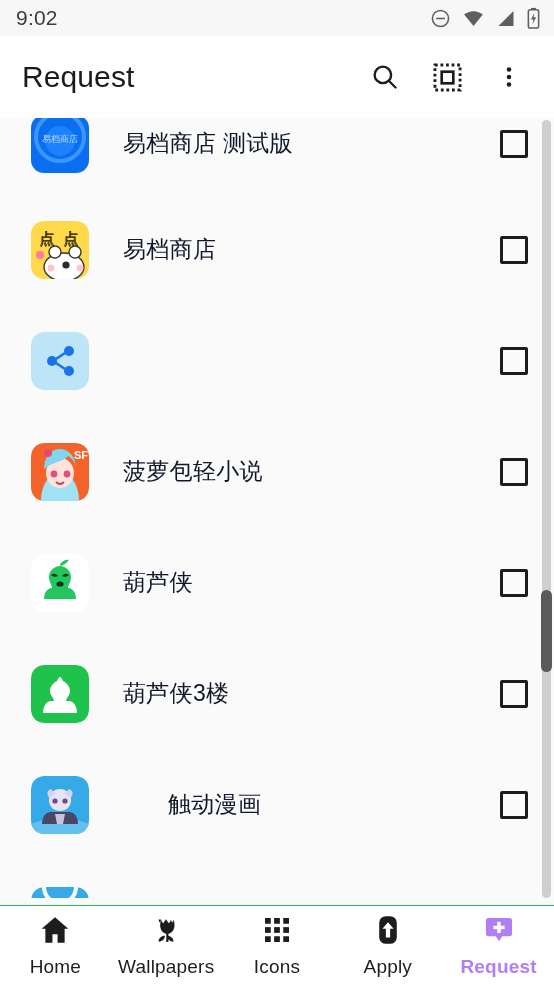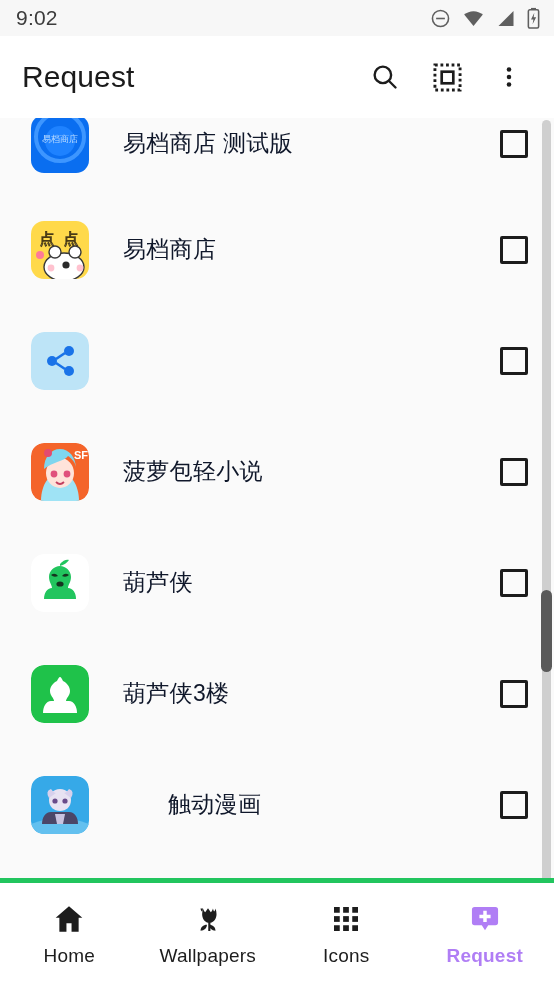--- a/index.html
+++ b/index.html
@@ -62,22 +62,22 @@
     position:absolute; top:120px; right:3px; width:9px; height:778px;
     background:#cfcfcf; border-radius:5px;
   }
   .scroll-thumb {
     position:absolute; top:590px; right:2px; width:11px; height:82px;
     background:#5a5a5a; border-radius:6px; cursor:pointer;
   }
 
   
   .bottomnav {
-    position:absolute; bottom:0; left:0; width:554px; height:107px;
-    background:#ffffff; border-top:5px solid #22c55e;
+    position:absolute; bottom:0; left:0; width:554px; height:80px;
+    background:#ffffff; border-top:1px solid #22c55e;
     display:flex; align-items:center;
   }
   .nav-item {
     flex:1; height:100%; display:flex; flex-direction:column;
     align-items:center; justify-content:center; gap:9px; cursor:pointer;
     background:transparent; border:none;
   }
   .nav-icon { height:34px; display:flex; align-items:center; justify-content:center; }
   .nav-icon svg { display:block; }
   .nav-label { font-size:19px; color:#1d1d1d; letter-spacing:.2px; }
@@ -311,20 +311,29 @@
             <rect x="9.7" y="9.7" width="4.6" height="4.6"></rect>
             <rect x="17" y="9.7" width="4.6" height="4.6"></rect>
           <rect x="2.4" y="17" width="4.6" height="4.6"></rect>
             <rect x="9.7" y="17" width="4.6" height="4.6"></rect>
             <rect x="17" y="17" width="4.6" height="4.6"></rect>
         </svg>
       </span>
       <span class="nav-label">Icons</span>
     </button>
 
+    <button class="nav-item">
+      <span class="nav-icon">
+        <svg width="32" height="32" viewBox="0 0 24 24">
+          <rect x="5.4" y="1.6" width="13.2" height="20.8" rx="5" fill="#1d1d1d"></rect>
+          <path d="M12 6.2l4.2 4.8h-2.6v6.6h-3.2V11H7.8z" fill="#ffffff"></path>
+        </svg>
+      </span>
+      <span class="nav-label">Apply</span>
+    </button>
 
     <button class="nav-item active">
       <span class="nav-icon">
         <svg width="32" height="32" viewBox="0 0 24 24">
           <path d="M4.2 3h15.6a2 2 0 0 1 2 2v9.6a2 2 0 0 1-2 2h-5.4L12 20.4l-2.4-3.8H4.2a2 2 0 0 1-2-2V5a2 2 0 0 1 2-2z" fill="#b07ef5"></path>
           <path d="M10.7 5.9h2.6v2.9h2.9v2.6h-2.9v2.9h-2.6v-2.9H7.8V8.8h2.9z" fill="#ffffff"></path>
         </svg>
       </span>
       <span class="nav-label">Request</span>
     </button>

